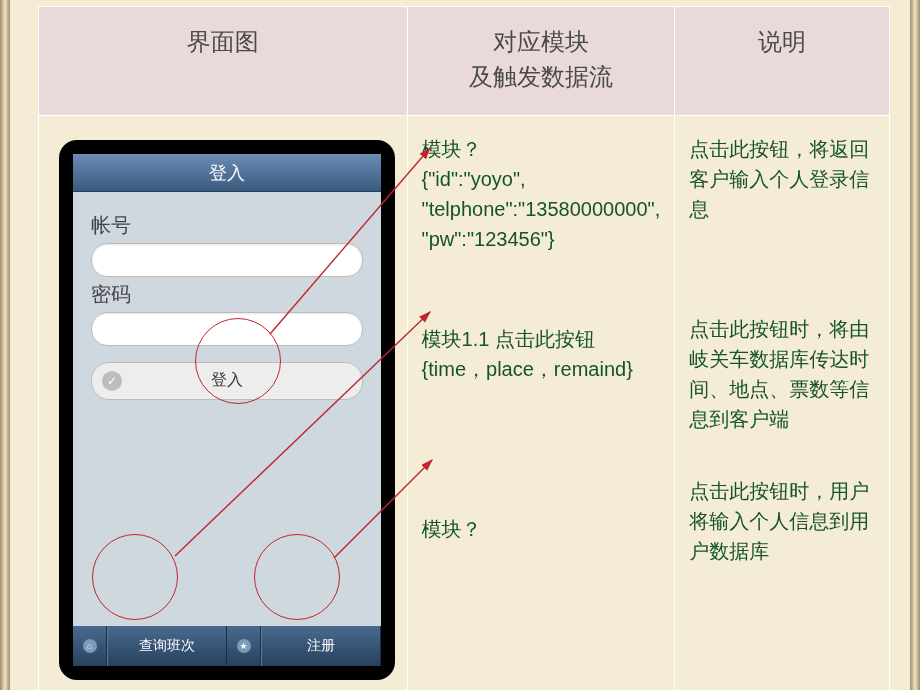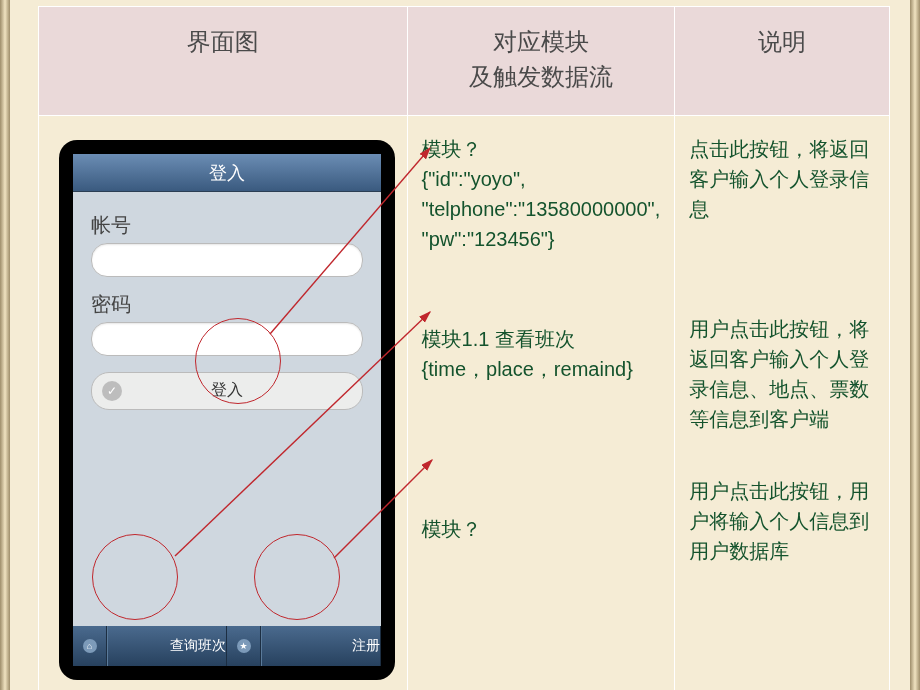--- a/index.html
+++ b/index.html
@@ -131,21 +131,21 @@
   .p-footer {
     height: 40px;
     background: linear-gradient(#4a6a8e, #27415e);
     display: flex;
     align-items: stretch;
   }
   .p-footer .fbtn {
     flex: 1;
     display: flex;
     align-items: center;
-    justify-content: flex-end;
+    justify-content: center;
     color: #fff;
     font-size: 14px;
     border-right: 1px solid #1c2e42;
     border-left: 1px solid #5a7a9a;
   }
   .p-footer .ficon {
     width: 34px;
     flex: 0 0 34px;
     display:flex;align-items:center;justify-content:center;
     background: linear-gradient(#4a6a8e, #27415e);
@@ -185,21 +185,21 @@
     <th class="hdr col3">说明</th>
   </tr>
   <tr class="body-row">
     <td class="col1 phone-cell">
       <div class="phone">
         <div class="phone-screen">
           <div class="p-header">登入</div>
           <div class="p-body">
             <div class="p-label">帐号</div>
             <div class="p-input"></div>
-            <div class="p-label" style="margin-top:14px">密码</div>
+            <div class="p-label" style="margin-top:4px">密码</div>
             <div class="p-input"></div>
             <div class="p-login-btn">
               <span class="chk">✓</span>
               <span class="lbl">登入</span>
             </div>
           </div>
           <div class="p-footer">
             <div class="ficon">
                   <span>⌂</span>
                 </div>
@@ -218,32 +218,32 @@
     </td>
 
     <td class="col2 cell-text">
       <div class="block">
         <div>模块？</div>
         <div>{"id":"yoyo",</div>
         <div>"telphone":"13580000000",</div>
         <div>"pw":"123456"}</div>
       </div>
       <div class="block2">
-        <div>模块1.1 查看班次</div>
+        <div>模块1.1 点击此按钮</div>
         <div>{time，place，remaind}</div>
       </div>
       <div>
         <div>模块？</div>
       </div>
     </td>
 
     <td class="col3 cell-text">
       <div class="block-r1">点击此按钮，将返回客户输入个人登录信息</div>
-      <div class="block-r2">用户点击此按钮，将返回客户输入个人登录信息、地点、票数等信息到客户端</div>
-      <div>用户点击此按钮，用户将输入个人信息到用户数据库</div>
+      <div class="block-r2">点击此按钮时，将由岐关车数据库传达时间、地点、票数等信息到客户端</div>
+      <div>点击此按钮时，用户将输入个人信息到用户数据库</div>
     </td>
   </tr>
 </tbody>
   </table>
 
 <div class="red-circle" style="left:195px;top:318px;width:86px;height:86px;"></div>
 <div class="red-circle" style="left:92px;top:534px;width:86px;height:86px;"></div>
 <div class="red-circle" style="left:254px;top:534px;width:86px;height:86px;"></div>
 
 <svg class="arrow-svg">

